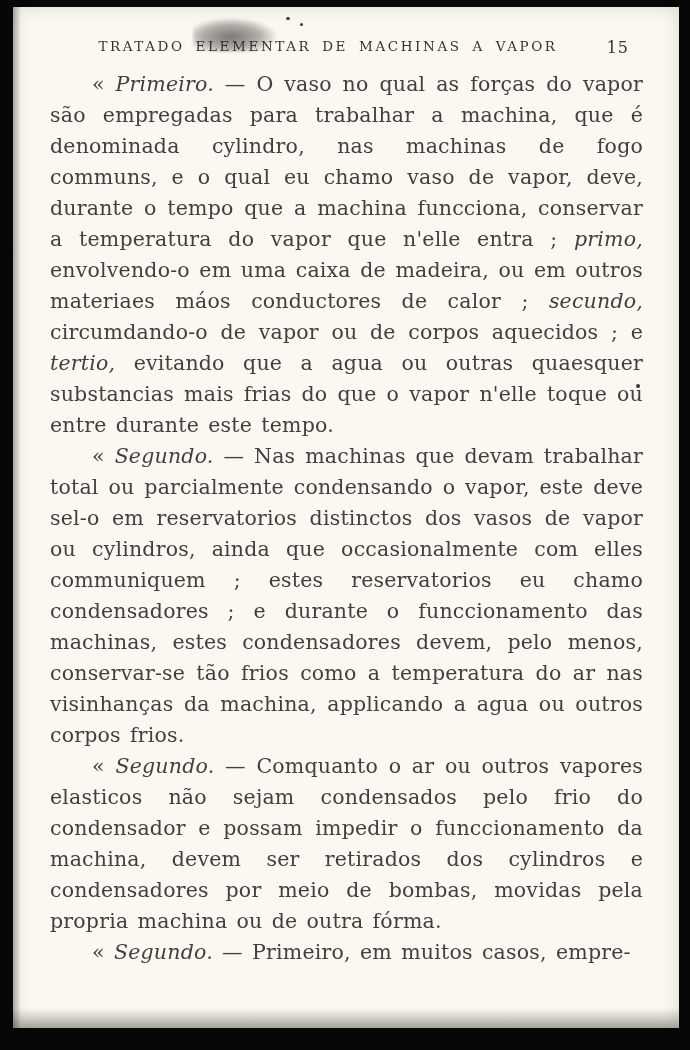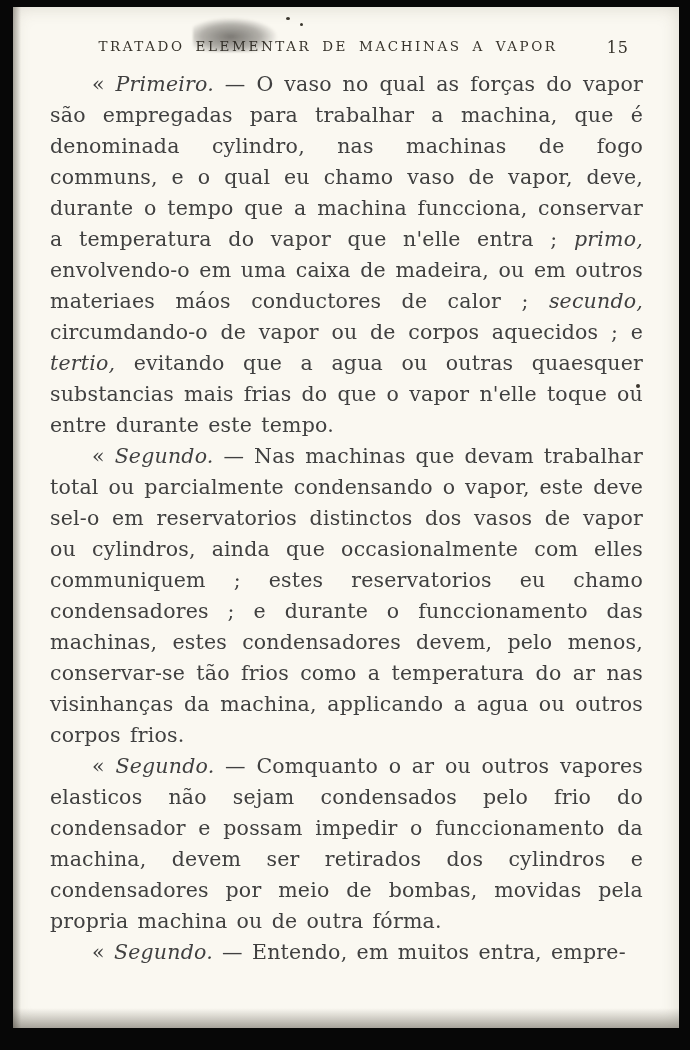--- a/index.html
+++ b/index.html
@@ -108,21 +108,21 @@
 <div class="scan">
   <div class="page">
     <div class="pageheader">
       <span class="running-title">TRATADO ELEMENTAR DE MACHINAS A VAPOR</span>
       <span class="page-number">15</span>
     </div>
     <div class="bodytext">
         <p class="para"><span>« </span><em>Primeiro.</em><span> — O vaso no qual as forças do vapor são empregadas para trabalhar a machina, que é denominada cylindro, nas machinas de fogo communs, e o qual eu chamo vaso de vapor, deve, durante o tempo que a machina funcciona, conservar a temperatura do vapor que n'elle entra ; </span><em>primo,</em><span> envolvendo-o em uma caixa de madeira, ou em outros materiaes máos conductores de calor ; </span><em>secundo,</em><span> circumdando-o de vapor ou de corpos aquecidos ; e </span><em>tertio,</em><span> evitando que a agua ou outras quaesquer substancias mais frias do que o vapor n'elle toque ou entre durante este tempo.</span></p>
         <p class="para"><span>« </span><em>Segundo.</em><span> — Nas machinas que devam trabalhar total ou parcialmente condensando o vapor, este deve sel-o em reservatorios distinctos dos vasos de vapor ou cylindros, ainda que occasionalmente com elles communiquem ; estes reservatorios eu chamo condensadores ; e durante o funccionamento das machinas, estes condensadores devem, pelo menos, conservar-se tão frios como a temperatura do ar nas visinhanças da machina, applicando a agua ou outros corpos frios.</span></p>
         <p class="para"><span>« </span><em>Segundo.</em><span> — Comquanto o ar ou outros vapores elasticos não sejam condensados pelo frio do condensador e possam impedir o funccionamento da machina, devem ser retirados dos cylindros e condensadores por meio de bombas, movidas pela propria machina ou de outra fórma.</span></p>
-        <p class="para"><span>« </span><em>Segundo.</em><span> — Entendo, em muitos entra, empre-</span></p>
+        <p class="para"><span>« </span><em>Segundo.</em><span> — Primeiro, em muitos casos, empre-</span></p>
       </div>
   </div>
   <div class="edge-shade-left"></div>
   <div class="edge-shade-bottom"></div>
   <div class="ink-smudge"></div>
   <div class="speck speck-a"></div>
   <div class="speck speck-b"></div>
   <div class="speck speck-c"></div>
 </div>
 

